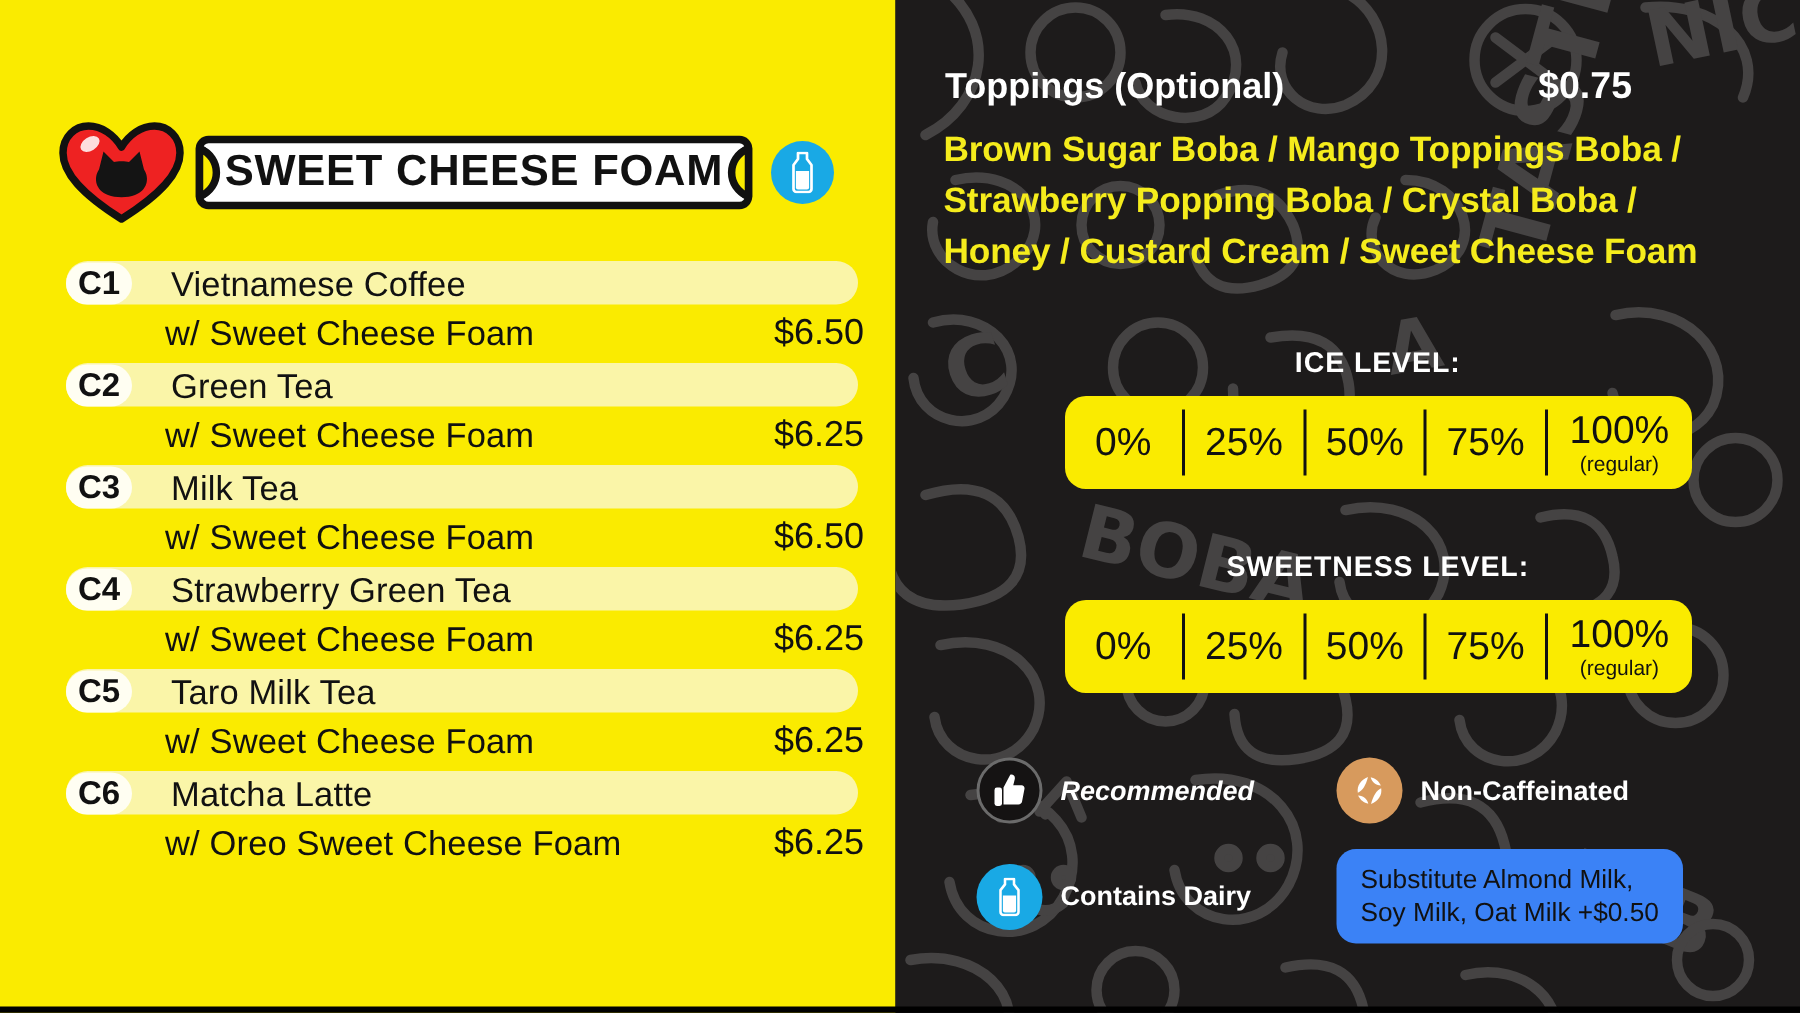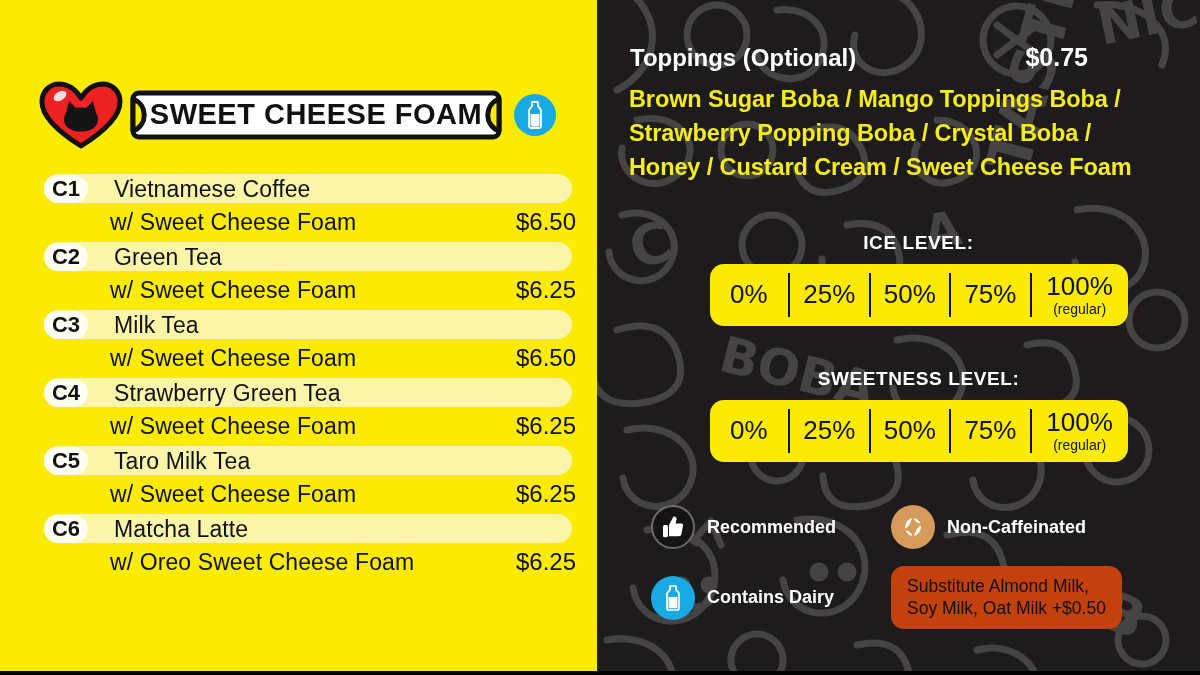--- a/index.html
+++ b/index.html
@@ -180,21 +180,21 @@
   .ico { width: 44px; height: 44px; border-radius: 50%; flex: 0 0 44px;
          display: flex; align-items: center; justify-content: center; }
   .ico-thumb { background: #151313; border: 2px solid #6b6b6b; }
   .ico-thumb svg { width: 22px; height: 24px; }
   .ico-bean { background: #D79A5D; }
   .ico-bean svg { width: 24px; height: 24px; }
   .ico-milk { background: #19A9E5; }
   .ico-milk svg { width: 20px; height: 26px; }
 
   .sub-note {
-    background: #c2410c;
+    background: #3b82f6;
     border-radius: 13px;
     padding: 9px 16px 10px 16px;
     color: #111;
     font-size: 17.5px;
     line-height: 22px;
     font-weight: 400;
   }
 
   .bottom-strip {
     position: absolute; left: 0; bottom: 0;
@@ -420,21 +420,21 @@
           </div>
           <div class="level-opt wide">
             <span class="v">100%</span>
             <span class="sub">(regular)</span>
           </div>
         </div>
       </div>
 
       <div class="legend" style="top:505px;">
         <div class="legend-row" style="padding-left:54px;">
-          <div class="legend-item" style="width:240px;">
+          <div class="legend-item" style="width:240px;font-style:italic;">
             <div class="ico ico-thumb">
               <svg viewBox="0 0 22 24" xmlns="http://www.w3.org/2000/svg">
                 <path d="M7 10 L11.5 1.5 C13.5 1, 15 2.5, 14.5 4.5 L13.5 8.5 H19 a2 2 0 0 1 2 2.3 l-1.6 8.4 a2.6 2.6 0 0 1 -2.6 2.1 H7 Z" fill="#fff"></path>
                 <rect x="1" y="10" width="5" height="12.3" rx="1.6" fill="#fff"></rect>
               </svg>
             </div>
             <div class="legend-label">Recommended</div>
           </div>
           <div class="legend-item">
             <div class="ico ico-bean">

